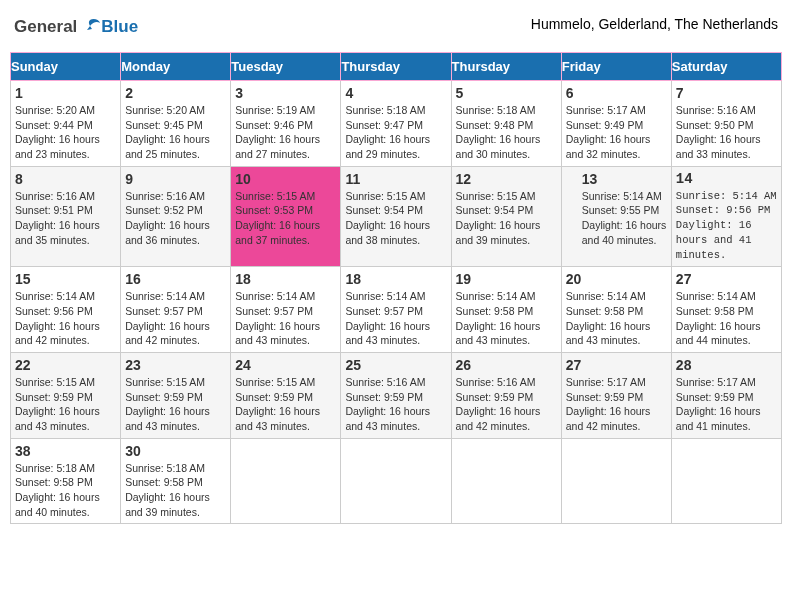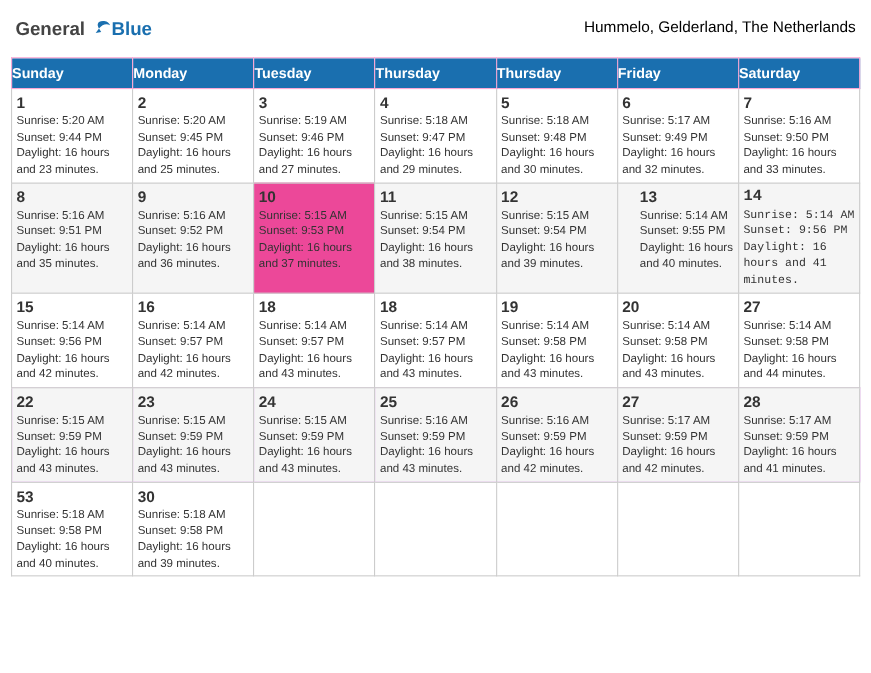--- a/index.html
+++ b/index.html
@@ -292,21 +292,21 @@
         </td>
         <td style="background-color: rgb(245, 245, 245); margin-top: 14px;">
           <span class="day-number">28</span>
           <div class="day-info" style="white-space: pre-line;">Sunrise: 5:17 AM
 Sunset: 9:59 PM
 Daylight: 16 hours and 41 minutes.</div>
         </td>
       </tr>
       <tr>
         <td>
-          <span class="day-number">53</span>
+          <span class="day-number">38</span>
           <div class="day-info" style="white-space: pre-line;">Sunrise: 5:18 AM
 Sunset: 9:58 PM
 Daylight: 16 hours and 40 minutes.</div>
         </td>
         <td>
           <span class="day-number">30</span>
           <div class="day-info" style="white-space: pre-line;">Sunrise: 5:18 AM
 Sunset: 9:58 PM
 Daylight: 16 hours and 39 minutes.</div>
         </td>

